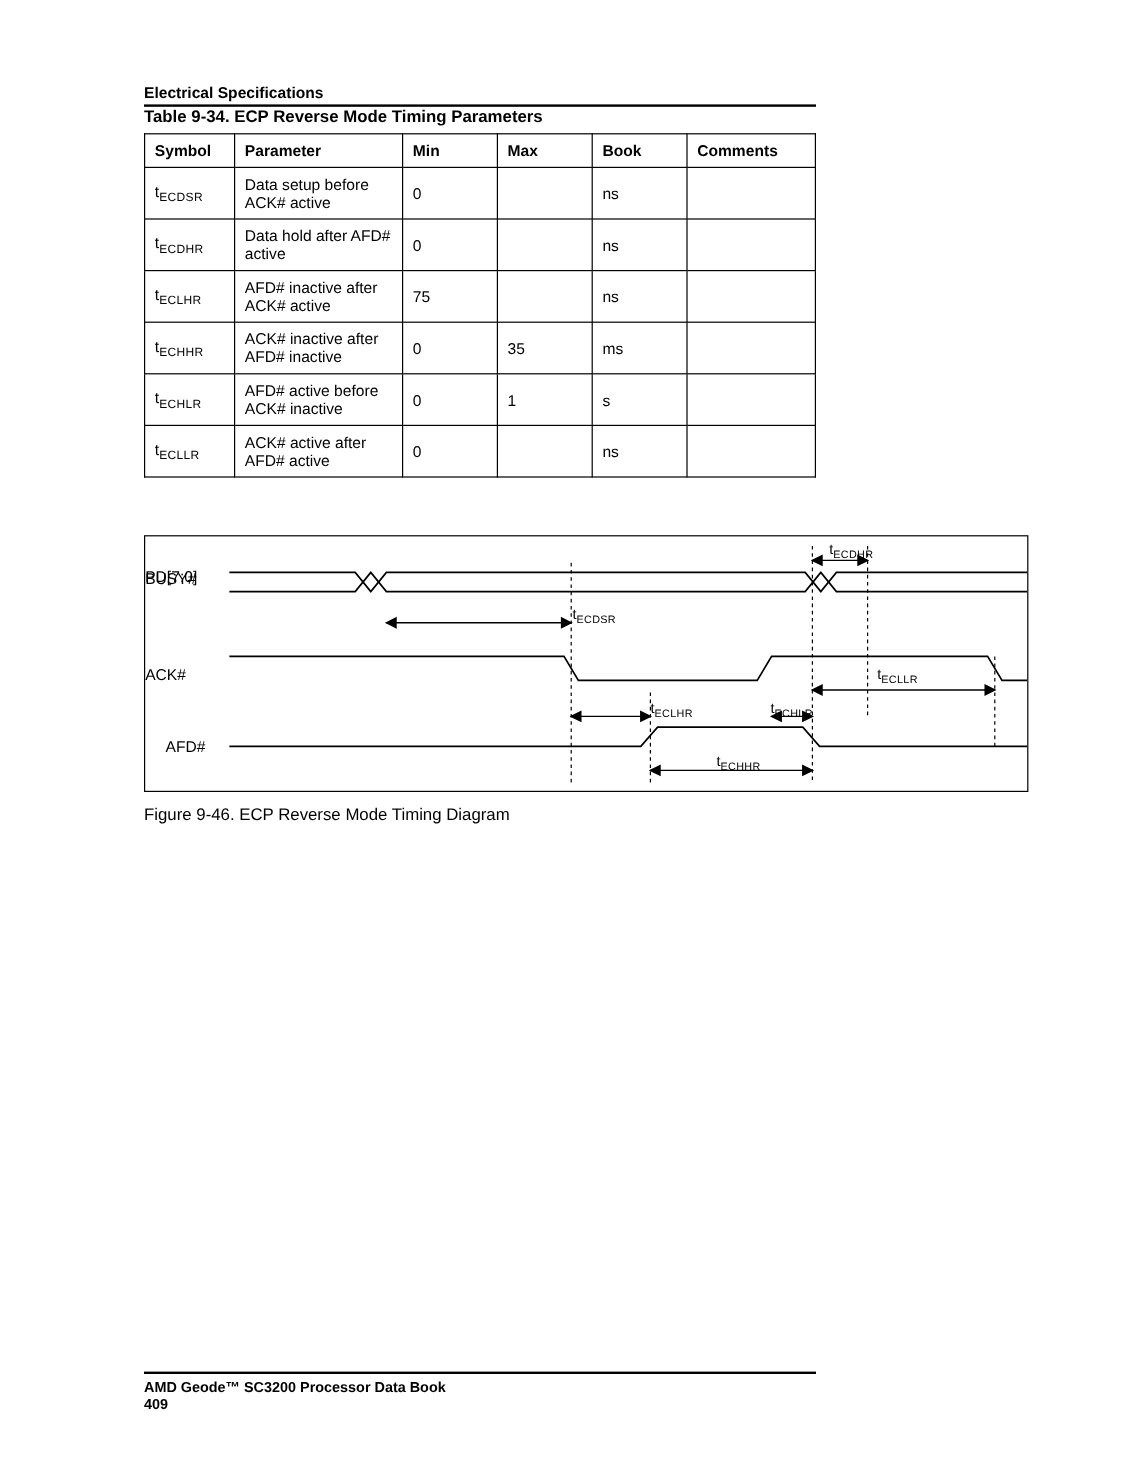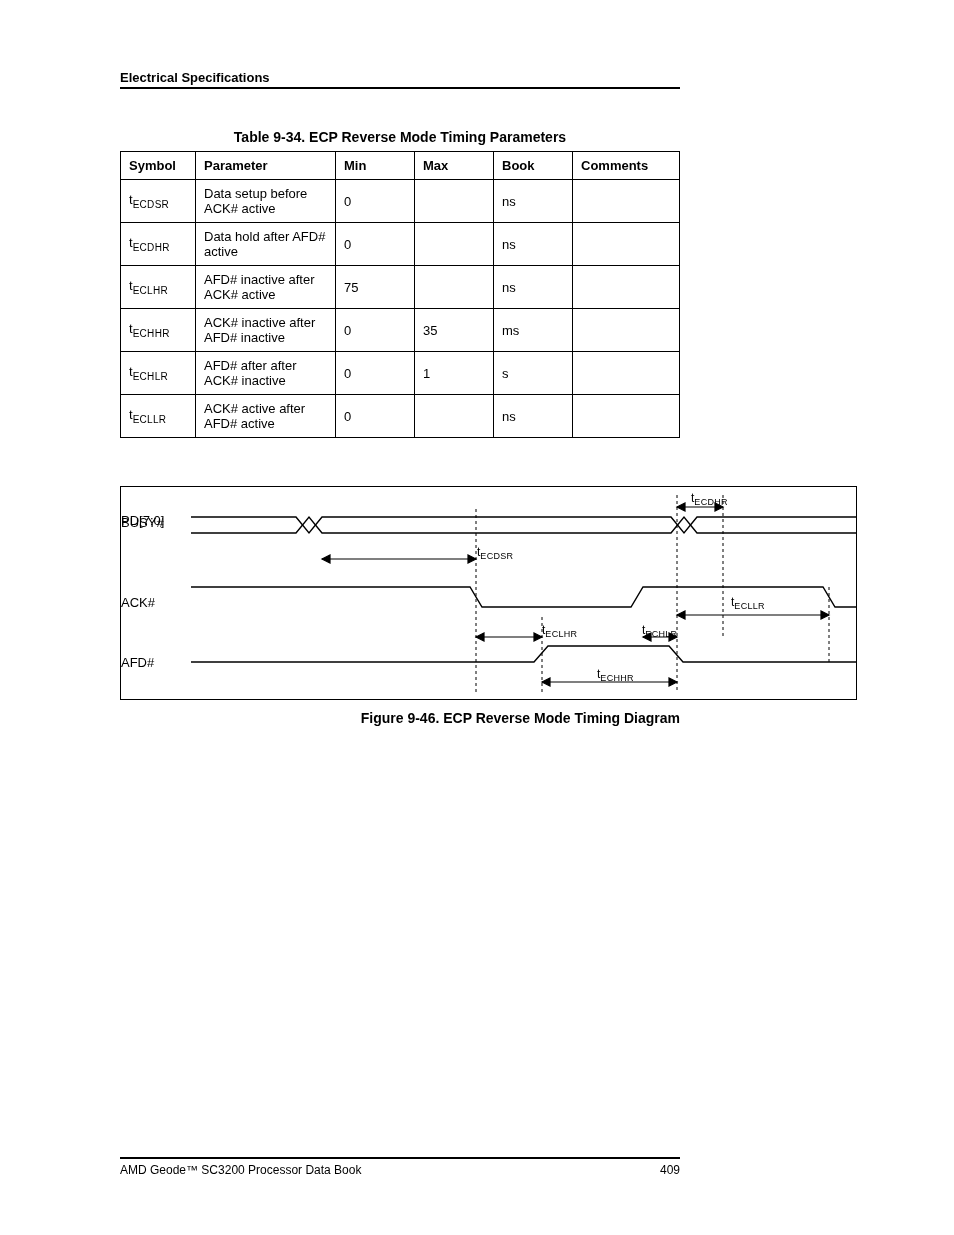--- a/index.html
+++ b/index.html
@@ -36,24 +36,22 @@
   .doc-num { font-size: 13px; }
   .logo {
     font-size: 26px;
     font-weight: 900;
     letter-spacing: 0.5px;
     display: inline-flex;
     align-items: center;
   }
   .logo svg { margin-left: 2px; }
   .table-title {
-    text-align: center;
     font-weight: bold;
     font-size: 14px;
-    margin-top: 40px;
     margin-bottom: 6px;
   }
   table.data {
     border-collapse: collapse;
     width: 100%;
     font-size: 13px;
     padding-left: 19px;
   }
   table.data th, table.data td {
     border: 1px solid #000;
@@ -71,22 +69,22 @@
   table.data .c-sym { width: 58px; }
   .sub {
     font-size: 10px;
     vertical-align: sub;
     letter-spacing: 0.3px;
   }
   .figure-wrap {
     margin-top: 48px;
   }
   .figure-caption {
-    text-align: right;
-    font-weight: bold;
+    text-align: left;
+    font-weight: normal;
     font-size: 14px;
     margin-top: 10px;
   }
   .diagram {
     border: 1px solid #000;
     width: 735px;
     height: 212px;
     position: relative;
     font-size: 13px;
   }
@@ -104,22 +102,23 @@
   svg.wave { position: absolute; left: 70px; top: 0; }
   .footer {
     position: absolute;
     left: 120px;
     right: 100px;
     bottom: 58px;
     border-top: 2px solid #000;
     display: flex;
     justify-content: space-between;
     font-size: 12px;
-    font-weight: normal;
+    font-weight: bold;
     padding-top: 4px;
+    flex-direction: column;
   }
 </style>
 </head>
 <body>
 
 <div class="page">
 
   <div class="header">
     <div class="header-left">Electrical Specifications</div>
   </div>
@@ -165,21 +164,21 @@
         <tr>
           <td class="c-sym"><span>t</span><span class="sub">ECHHR</span></td>
           <td>ACK# inactive after AFD# inactive</td>
           <td class="c-min">0</td>
           <td class="c-max">35</td>
           <td class="c-unit">ms</td>
           <td class="c-comments"></td>
         </tr>
         <tr>
           <td class="c-sym"><span>t</span><span class="sub">ECHLR</span></td>
-          <td>AFD# after after ACK# inactive</td>
+          <td>AFD# active before ACK# inactive</td>
           <td class="c-min">0</td>
           <td class="c-max">1</td>
           <td class="c-unit">s</td>
           <td class="c-comments"></td>
         </tr>
         <tr>
           <td class="c-sym"><span>t</span><span class="sub">ECLLR</span></td>
           <td>ACK# active after AFD# active</td>
           <td class="c-min">0</td>
           <td class="c-max"></td>
@@ -188,21 +187,21 @@
         </tr>
       </tbody>
   </table>
 
   <div class="figure-wrap">
     <div class="diagram">
 
       <div class="lbl" style="left:0; top:26px;">PD[7:0]</div>
       <div class="lbl" style="left:0; top:28px;">BUSY#</div>
       <div class="lbl" style="left:0; top:108px;">ACK#</div>
-      <div class="lbl" style="left:0; top:168px;">AFD#</div>
+      <div class="lbl" style="left:17px; top:168px;">AFD#</div>
 
       <div class="tlabel" style="left:570px; top:4px;"><span>t</span><span class="sub">ECDHR</span></div>
       <div class="tlabel" style="left:356px; top:58px;"><span>t</span><span class="sub">ECDSR</span></div>
       <div class="tlabel" style="left:610px; top:108px;"><span>t</span><span class="sub">ECLLR</span></div>
       <div class="tlabel" style="left:421px; top:136px;"><span>t</span><span class="sub">ECLHR</span></div>
       <div class="tlabel" style="left:521px; top:136px;"><span>t</span><span class="sub">ECHLR</span></div>
       <div class="tlabel" style="left:476px; top:180px;"><span>t</span><span class="sub">ECHHR</span></div>
 
       <svg class="wave" width="665" height="212">
 

